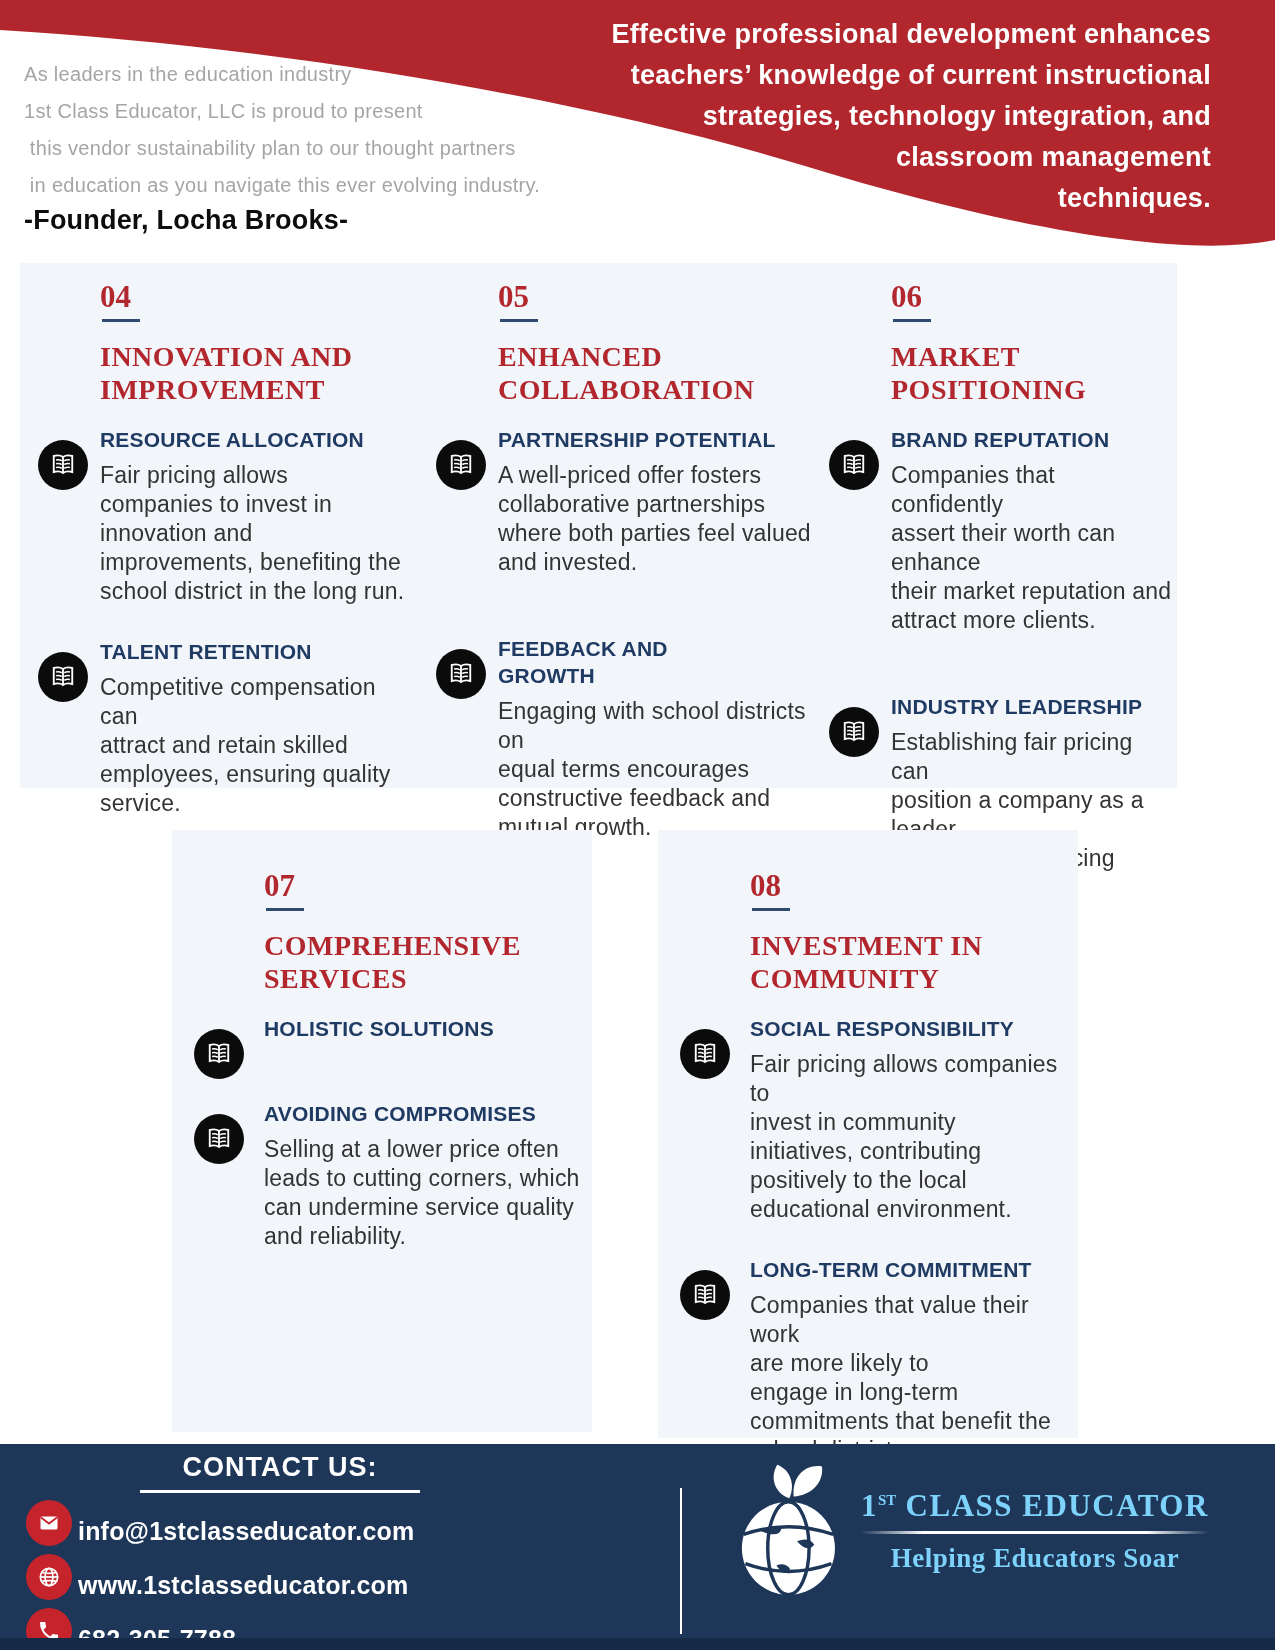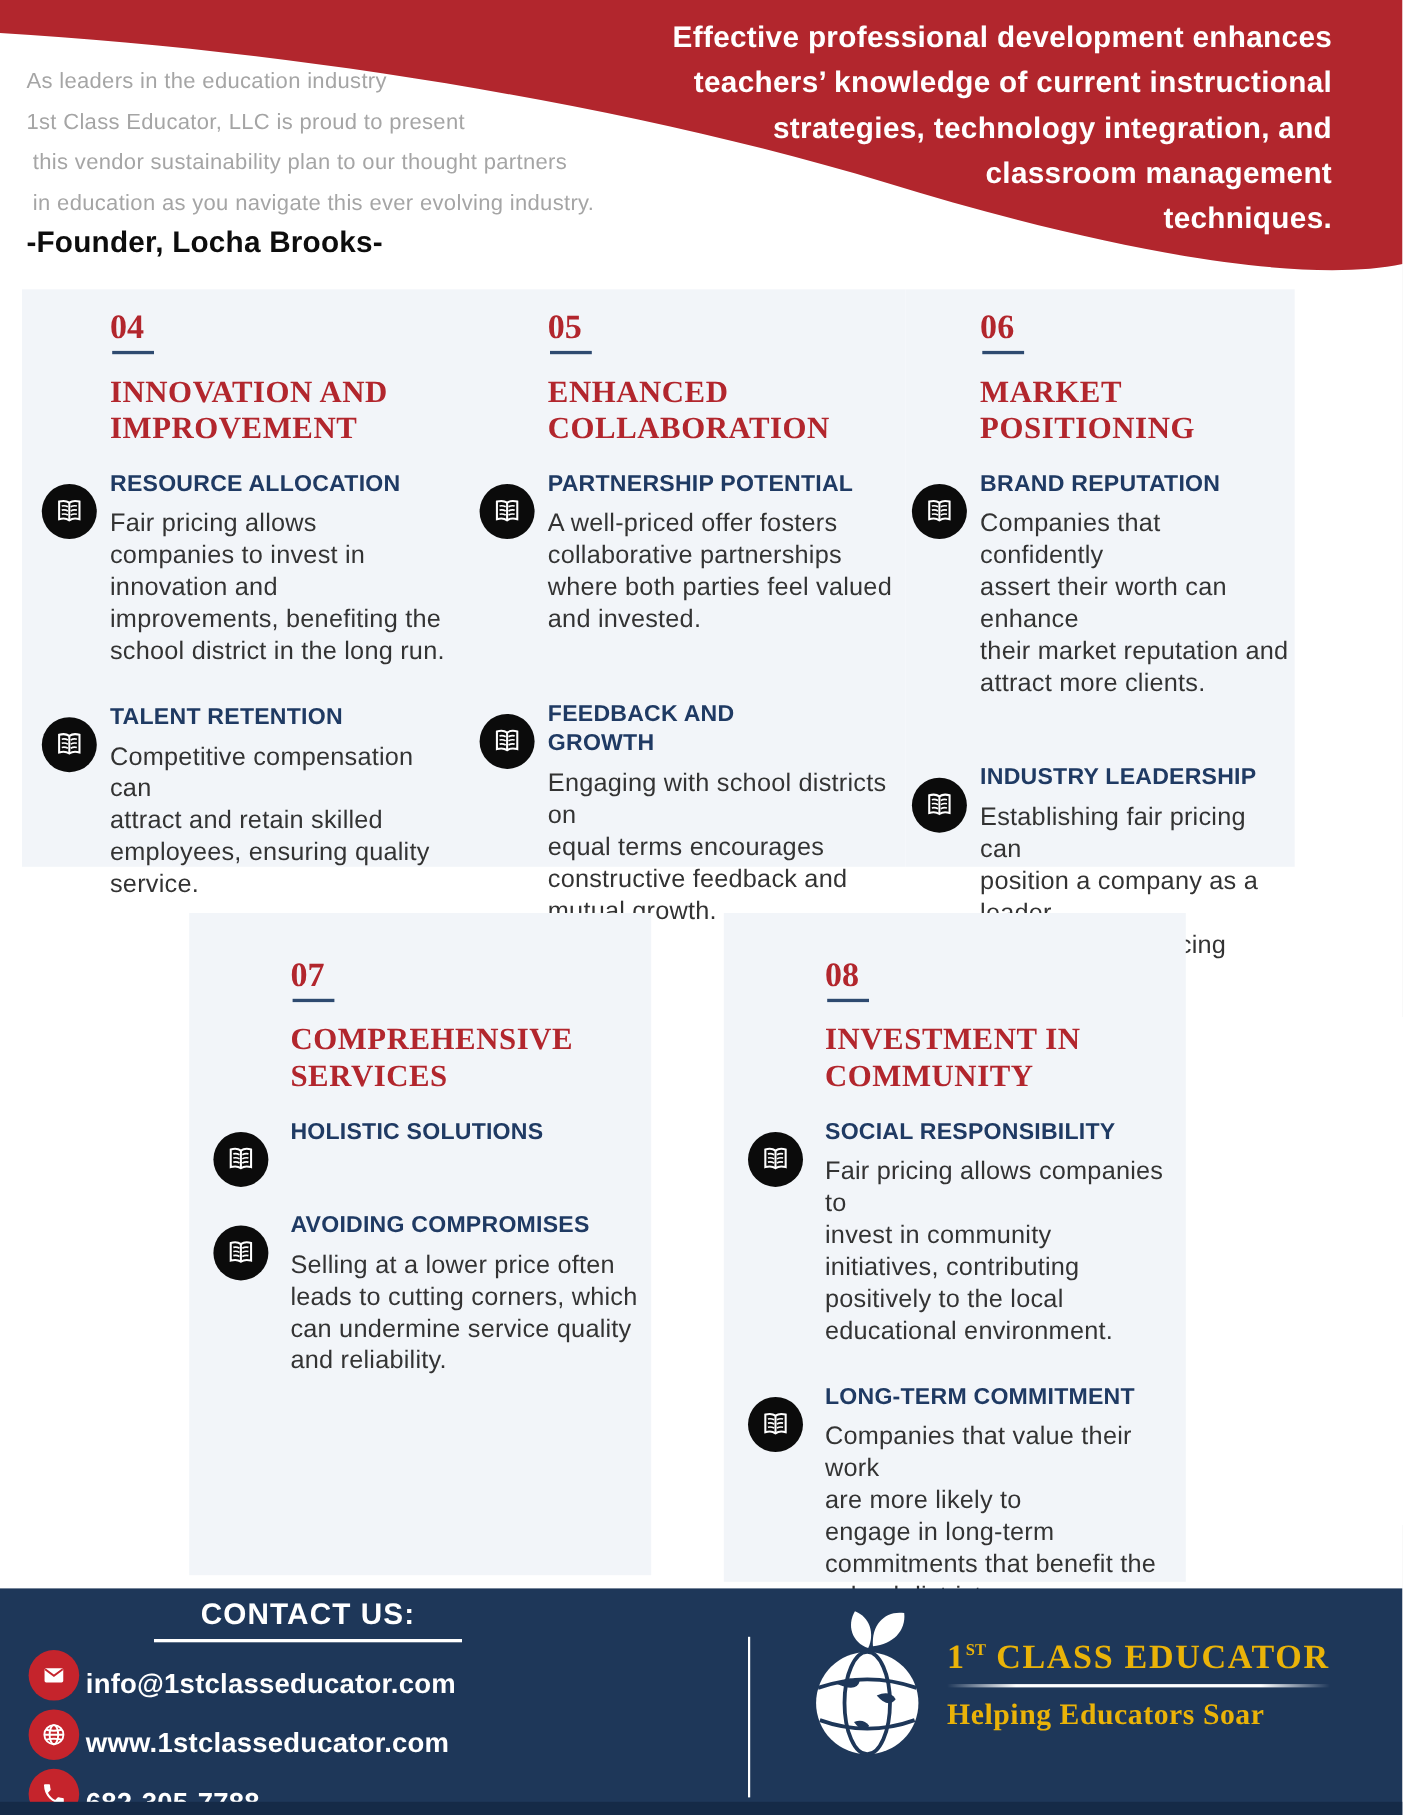--- a/index.html
+++ b/index.html
@@ -52,21 +52,21 @@
   .contact-heading{position:absolute;top:8px;left:140px;width:280px;text-align:center;color:#fff;
     font-size:27px;font-weight:600;letter-spacing:1px;padding-bottom:7px;border-bottom:3px solid #fff}
   .contact-list{position:absolute;top:48px;left:26px;list-style:none}
   .contact-item{display:flex;align-items:flex-end;gap:6px;height:54px}
   .contact-circle{width:46px;height:46px;border-radius:50%;background:var(--contact-red);
     display:flex;align-items:center;justify-content:center;flex:0 0 auto}
   .contact-value{color:#fff;font-size:25px;font-weight:700;letter-spacing:.2px}
   .footer-divider{position:absolute;left:680px;top:44px;width:2px;height:146px;background:#fff}
   .logo{position:absolute;left:735px;top:18px;width:440px;display:flex;align-items:center}
   .logo-mark{flex:0 0 auto;margin-right:14px}
-  .logo-text{flex:1;color:#eab308;font-family:"Liberation Serif",serif}
+  .logo-text{flex:1;text-align:center;color:#7dd3fc;font-family:"Liberation Serif",serif}
   .logo-name{font-size:31px;font-weight:700;letter-spacing:1.5px;white-space:nowrap}
   .logo-name sup{font-size:15px;letter-spacing:0}
   .logo-line{height:3px;margin:7px 0 9px;
     background:linear-gradient(90deg,rgba(255,255,255,0) 0%,#fff 18%,#fff 82%,rgba(255,255,255,0) 100%)}
   .logo-tagline{font-size:27px;font-weight:700;letter-spacing:.5px}
 </style>
 </head>
 <body>
 
 <div class="page">

